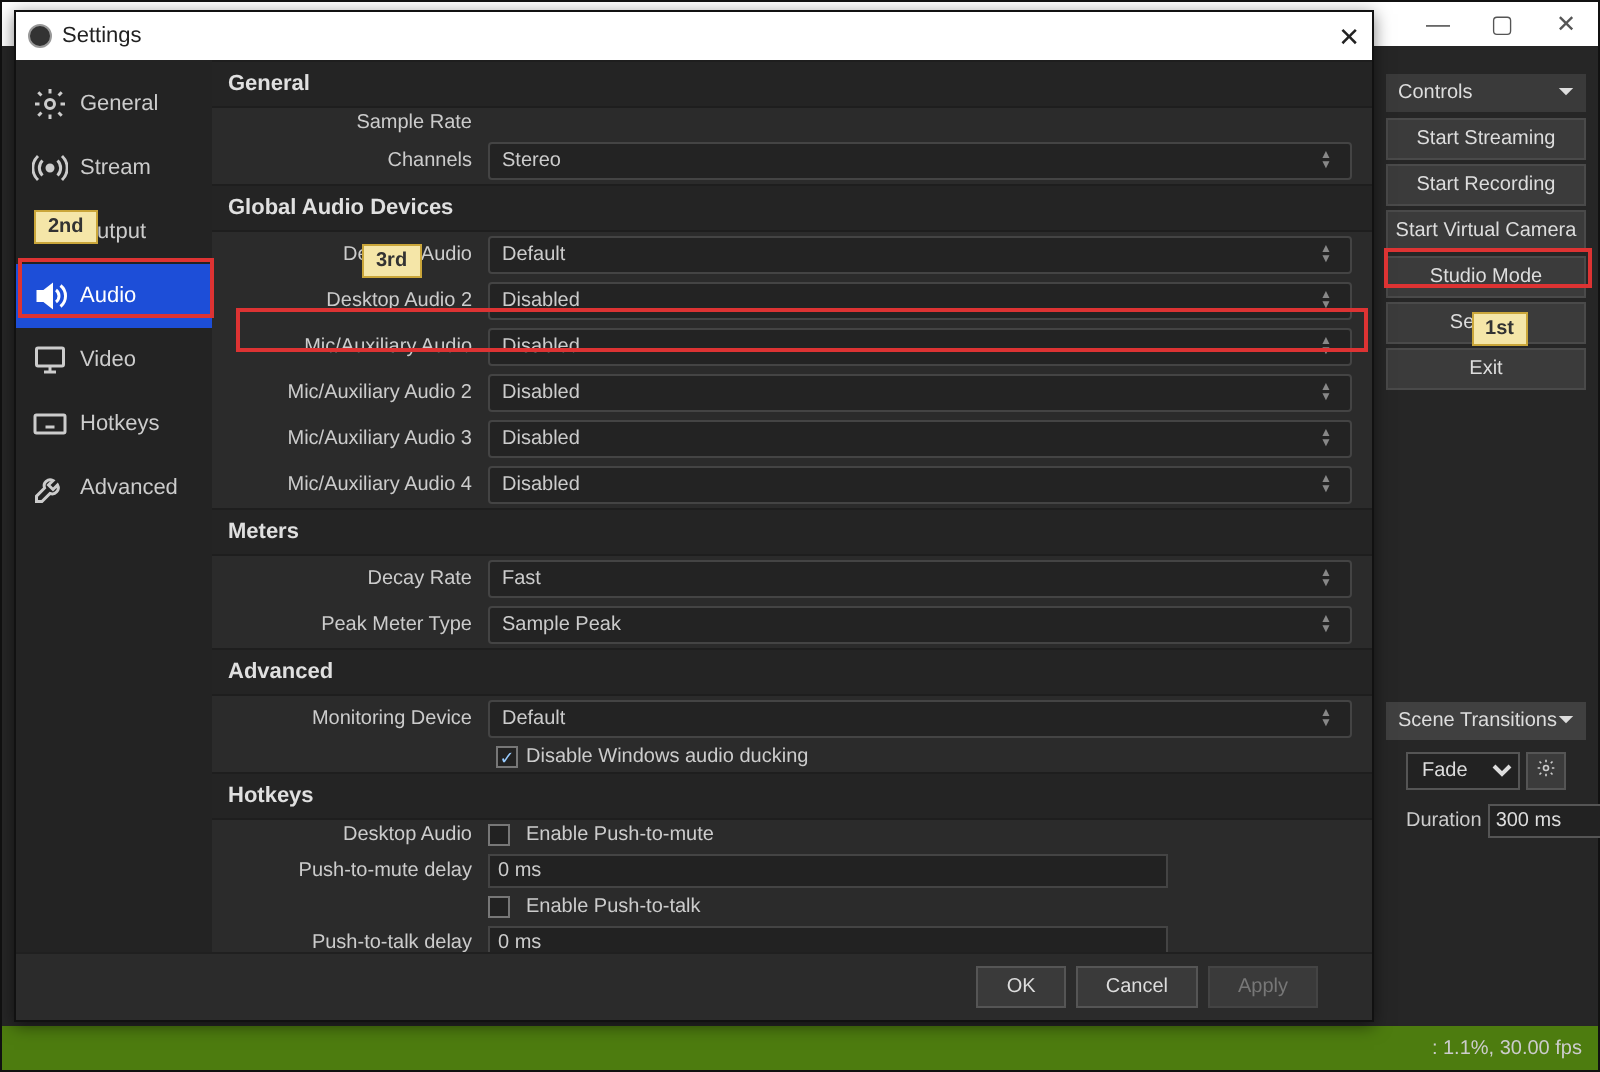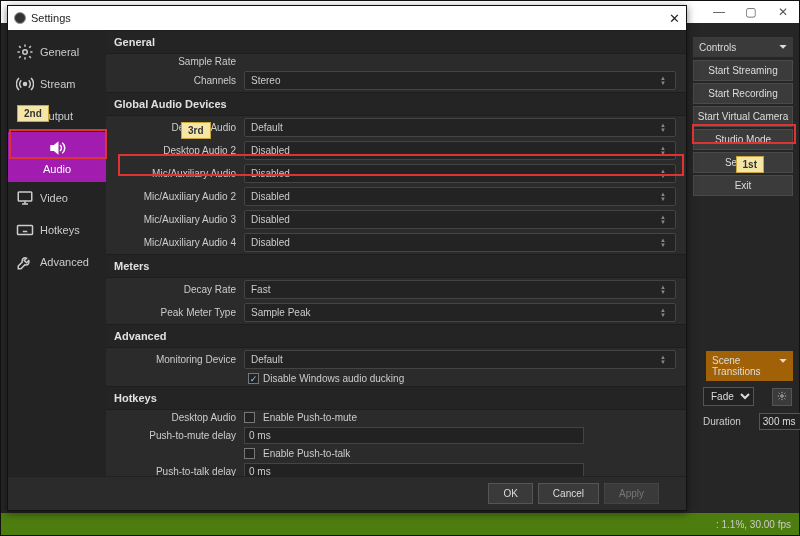--- a/index.html
+++ b/index.html
@@ -14,22 +14,22 @@
   .controls-panel {
     position: absolute; top: 36px; right: 6px; width: 100px;
     color: #ddd; font-size: 10px;
   }
   .controls-panel .hdr { background: #3a3a3a; padding: 4px 6px; display:flex; justify-content:space-between; align-items:center; border-bottom:1px solid #262626;}
   .controls-panel .btn { background:#3b3b3b; padding:4px 0; text-align:center; margin-top:2px; cursor:pointer; border:1px solid #4a4a4a;}
 
   .scene-trans {
     position: absolute; right: 6px; top: 350px; width: 100px; color: #ddd; font-size: 10px;
   }
-  .scene-trans .hdr { background:#a16207; padding:4px 6px; display:flex; justify-content:space-between; border-bottom:1px solid #262626;margin-left:13px;}
-  .scene-trans .row { display:flex; align-items:center; margin-top:3px; gap:18px;}
+  .scene-trans .hdr { background:#404040; padding:4px 6px; display:flex; justify-content:space-between; border-bottom:1px solid #262626;}
+  .scene-trans .row { display:flex; align-items:center; margin-top:3px; gap:3px;}
   .scene-trans select, .scene-trans input {
     background:#222; color:#ddd; border:1px solid #555; font-size:10px; padding:2px 3px;
   }
   .scene-trans .gear { background:#3b3b3b; border:1px solid #555; padding:2px 4px; }
 
   .status-bar {
     position: absolute; left: 0; right: 0; bottom: 0;
     height: 22px; background: #4d7c0f; color: #ccc; font-size: 10px;
     display: flex; align-items: center; justify-content: flex-end; padding-right: 8px;
   }
@@ -46,21 +46,21 @@
   }
   .dlg-titlebar .title { display:flex; align-items:center; gap:5px; font-size: 11px; }
   .dlg-titlebar .close { font-size: 13px; cursor:pointer; }
   .dlg-body { flex: 1; display: flex; background:#2b2b2b; overflow:hidden; }
 
   .sidebar { width: 98px; background:#232323; padding: 6px 0; }
   .side-item {
     display:flex; align-items:center; gap:6px; padding:7px 8px;
     color:#ccc; font-size:11px; cursor:pointer;
   }
-  .side-item.selected { background:#a21caf; color:#fff;flex-direction:column; }
+  .side-item.selected { background:#1d4ed8; color:#fff; }
   .side-item .ico { width:18px; height:18px; display:flex; align-items:center; justify-content:center; color:#ccc;}
   .side-item.selected .ico { color:#fff; }
   .side-item .ico svg { width:18px; height:18px; }
 
   .content { flex:1; overflow-y:auto; background:#2b2b2b; padding: 0; }
   .content::-webkit-scrollbar { width: 12px; }
   .content::-webkit-scrollbar-track { background:#303030; }
   .content::-webkit-scrollbar-thumb { background:#555; }
 
   .section-head { background:#242424; color:#e0e0e0; font-size:11px; font-weight:bold; padding:5px 8px; border-top:1px solid #1e1e1e; border-bottom:1px solid #1e1e1e;}

